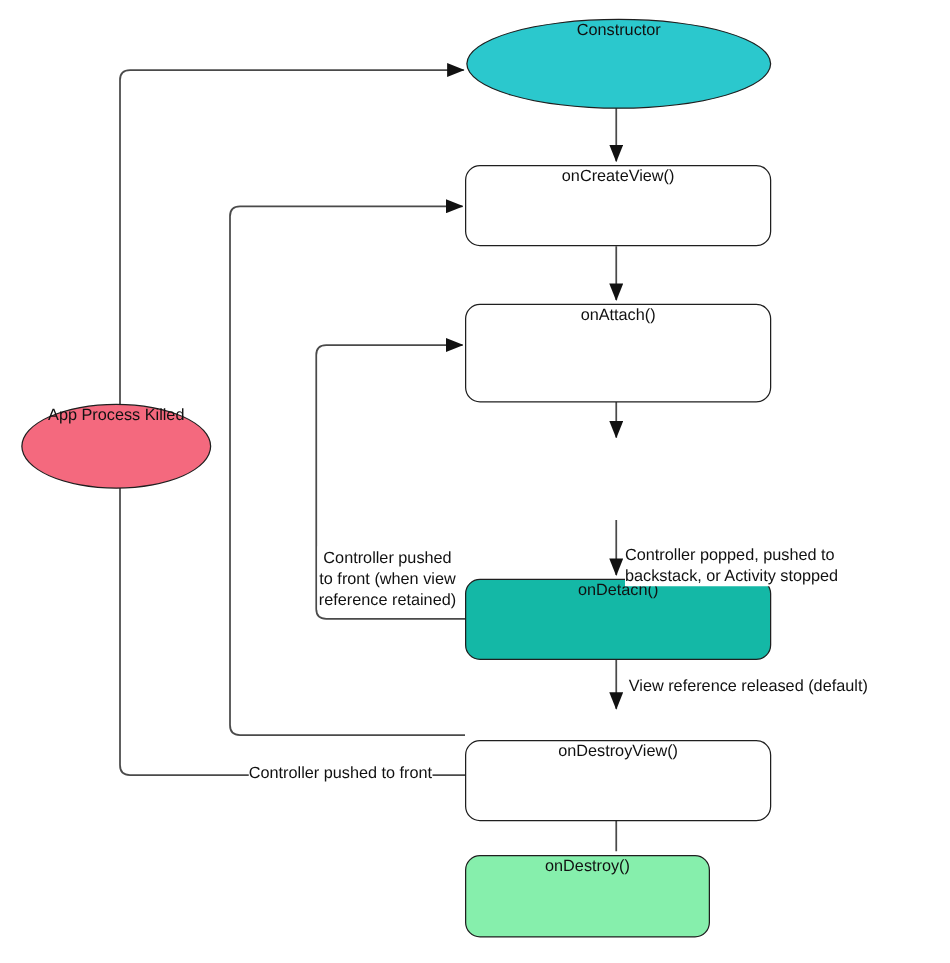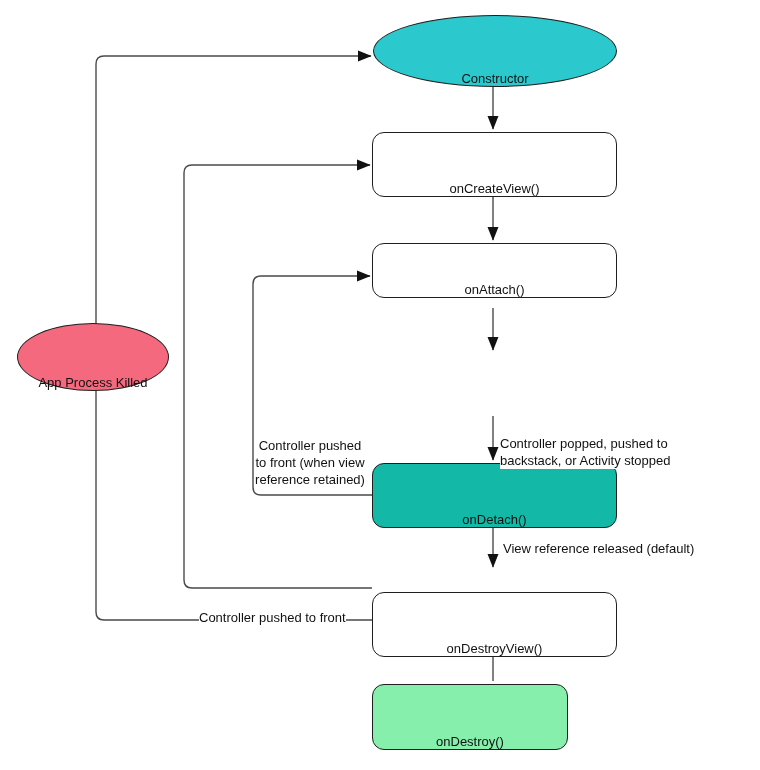--- a/index.html
+++ b/index.html
@@ -15,21 +15,21 @@
   #wires {
     position: absolute;
     left: 0; top: 0;
     width: 760px; height: 770px;
     z-index: 1;
   }
   .node {
     position: absolute;
     z-index: 2;
     display: flex;
-    align-items: flex-end;
+    align-items: flex-start;
     justify-content: center;
     box-sizing: border-box;
     border: 1.4px solid #1f1f1f;
     font-size: 13px;
     text-align: center;
     background: #fff;
   }
   .node.rect { border-radius: 12px; }
   .node.ellipse { border-radius: 50%; }
   .edge-label {
@@ -68,21 +68,21 @@
   </svg>
 
   <div class="node ellipse" style="left: 373px; top: 15px; width: 244px; height: 72px; background: rgb(43, 200, 205);">
     <span>Constructor</span>
   </div>
 
   <div class="node rect" style="left: 372px; top: 132px; width: 245px; height: 65px; background: rgb(255, 255, 255);">
     <span>onCreateView()</span>
   </div>
 
-  <div class="node rect" style="left: 372px; top: 243px; width: 245px; height: 55px; background: rgb(255, 255, 255);">
+  <div class="node rect" style="left: 372px; top: 243px; width: 245px; height: 79px; background: rgb(255, 255, 255);">
     <span>onAttach()</span>
   </div>
 
 
   <div class="node rect" style="left: 372px; top: 463px; width: 245px; height: 65px; background: #14b8a6;">
     <span>onDetach()</span>
   </div>
 
   <div class="node rect" style="left: 372px; top: 592px; width: 245px; height: 65px; background: rgb(255, 255, 255);">
     <span>onDestroyView()</span>

